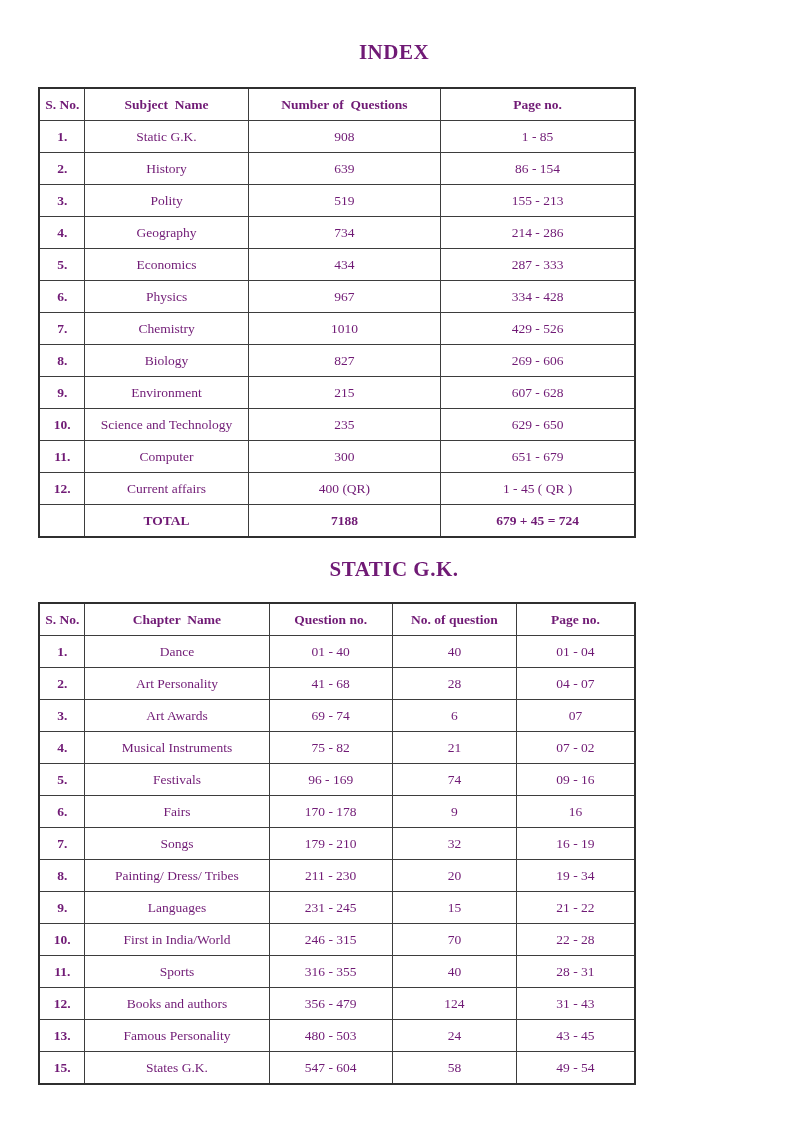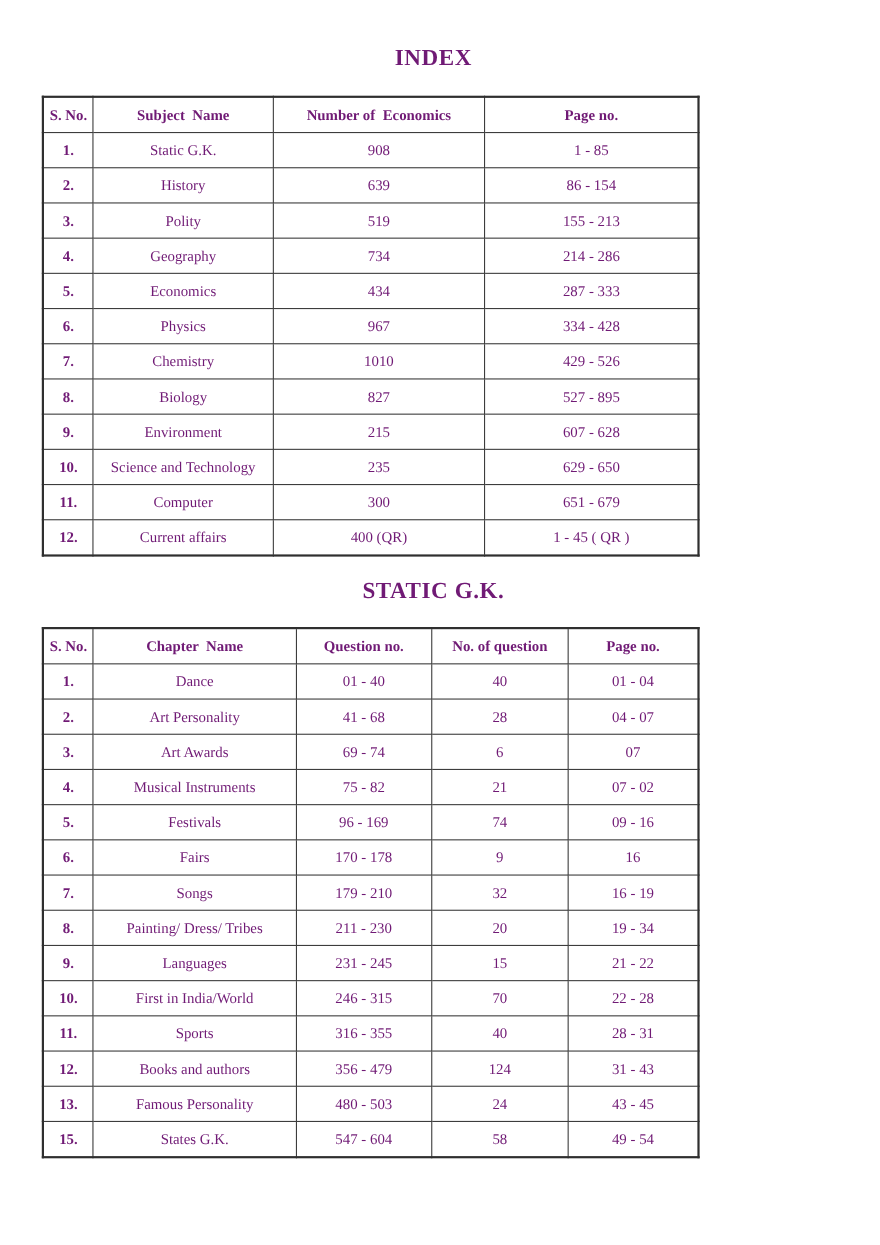--- a/index.html
+++ b/index.html
@@ -79,21 +79,21 @@
     <colgroup>
       <col class="c0">
         <col class="c1">
         <col class="c2">
         <col class="c3">
     </colgroup>
   <thead>
         <tr>
           <th>S. No.</th>
           <th>Subject  Name</th>
-          <th>Number of  Economics</th>
+          <th>Number of  Questions</th>
           <th>Page no.</th>
         </tr>
       </thead>
       <tbody>
         <tr>
           <td class="sno">1.</td>
           <td>Static G.K.</td>
           <td>908</td>
           <td>1 - 85</td>
         </tr>
@@ -130,21 +130,21 @@
         <tr>
           <td class="sno">7.</td>
           <td>Chemistry</td>
           <td>1010</td>
           <td>429 - 526</td>
         </tr>
         <tr>
           <td class="sno">8.</td>
           <td>Biology</td>
           <td>827</td>
-          <td>527 - 895</td>
+          <td>269 - 606</td>
         </tr>
         <tr>
           <td class="sno">9.</td>
           <td>Environment</td>
           <td>215</td>
           <td>607 - 628</td>
         </tr>
         <tr>
           <td class="sno">10.</td>
           <td>Science and Technology</td>
@@ -155,20 +155,26 @@
           <td class="sno">11.</td>
           <td>Computer</td>
           <td>300</td>
           <td>651 - 679</td>
         </tr>
         <tr>
           <td class="sno">12.</td>
           <td>Current affairs</td>
           <td>400 (QR)</td>
           <td>1 - 45 ( QR )</td>
+        </tr>
+        <tr class="total-row">
+          <td class="sno"></td>
+          <td>TOTAL</td>
+          <td>7188</td>
+          <td>679 + 45 = 724</td>
         </tr>
       </tbody>
     </table>
 
   <h2 class="doc-title second">STATIC G.K.</h2>
 
   <table id="static-gk-table" class="index-style">
     <colgroup>
       <col class="c0">
         <col class="c1">

